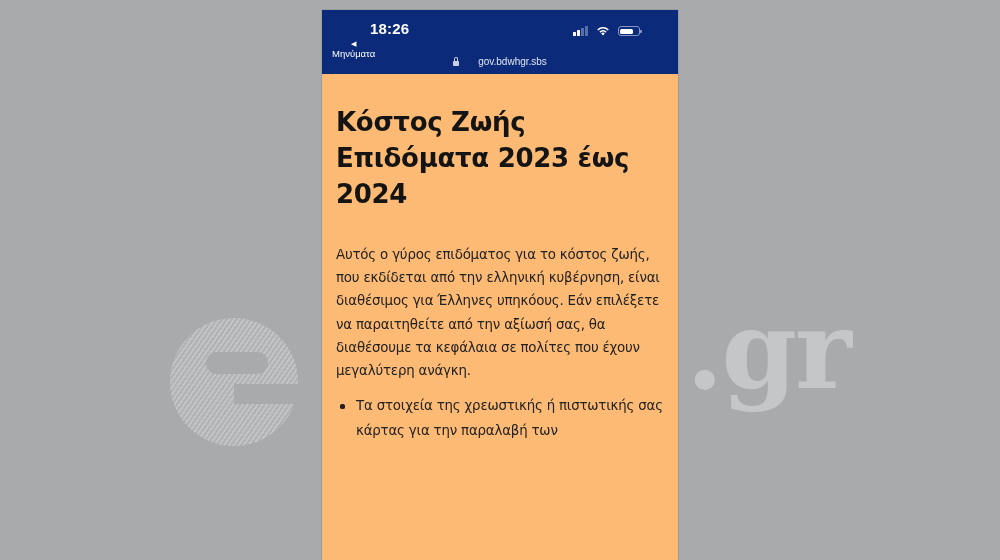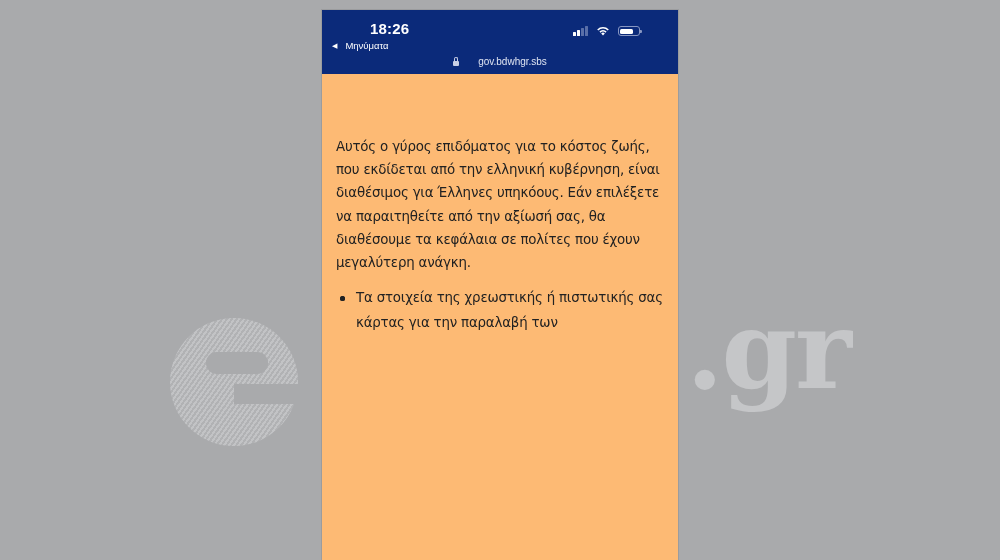--- a/index.html
+++ b/index.html
@@ -82,21 +82,22 @@
       letter-spacing: 0.2px;
     }
     .back {
       position: absolute;
       left: 10px;
       top: 30px;
       font-family: "Liberation Sans", sans-serif;
       font-size: 9.5px;
       display: flex;
       align-items: center;
-      gap: 8px;
+      gap: 0;
+      flex-direction: column;
     }
     .back .tri {
       font-size: 7px;
     }
     .status-icons {
       position: absolute;
       left: 251px;
       top: 16px;
       display: flex;
       align-items: center;
@@ -248,20 +249,21 @@
       </svg>
       <div class="battery"></div>
     </div>
     <div class="url">
       <span class="lock"></span>
       <span>gov.bdwhgr.sbs</span>
     </div>
   </div>
 
   <div class="content">
+    <h1>Κόστος Ζωής Επιδόματα 2023 έως 2024</h1>
     <p class="intro">Αυτός ο γύρος επιδόματος για το κόστος ζωής, που εκδίδεται από την ελληνική κυβέρνηση, είναι διαθέσιμος για Έλληνες υπηκόους. Εάν επιλέξετε να παραιτηθείτε από την αξίωσή σας, θα διαθέσουμε τα κεφάλαια σε πολίτες που έχουν μεγαλύτερη ανάγκη.</p>
     <ul class="reqs">
       <li>
         <span class="bullet"></span>
       </li>
       <li>
         <span class="bullet"></span>
         <span>Τα στοιχεία της χρεωστικής ή πιστωτικής σας κάρτας για την παραλαβή των</span>
       </li>
     </ul>

